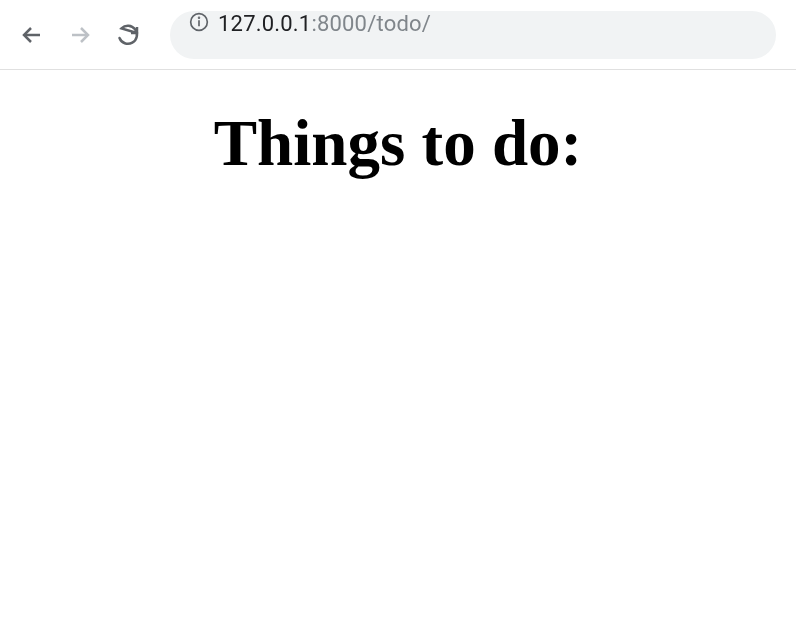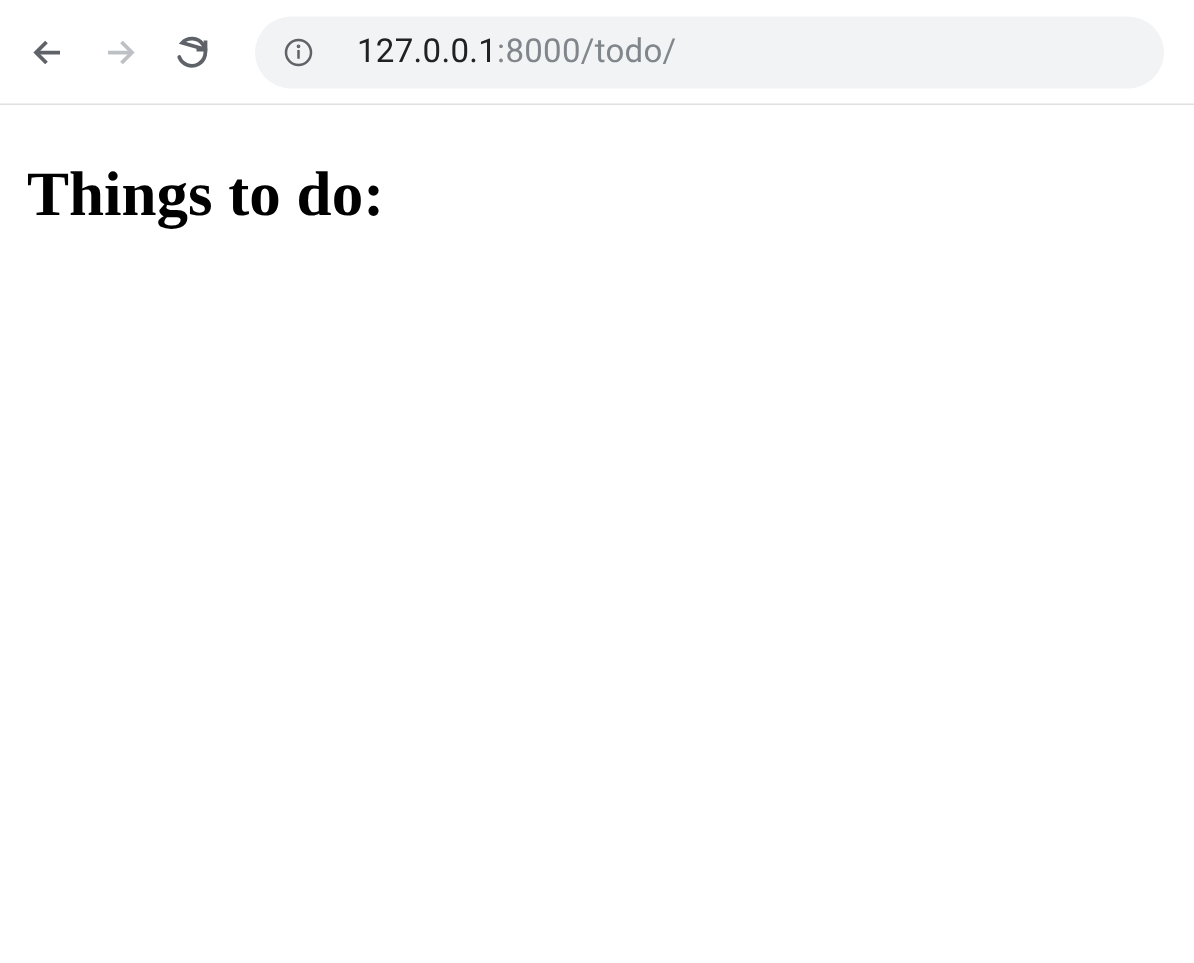--- a/index.html
+++ b/index.html
@@ -40,26 +40,25 @@
       stroke: #5f6368;
       stroke-width: 2.5;
       fill: none;
     }
     .nav-icon.disabled svg {
       stroke: #bdc1c6;
     }
     .address-bar {
       flex: 1;
       display: flex;
-      align-items: center;
       height: 48px;
       background: #f1f3f4;
       border-radius: 24px;
       padding: 0 18px;
-      gap: 28px;
+      gap: 8px;
       margin-left: 10px;
     }
     .info-icon {
       width: 22px;
       height: 22px;
       display: flex;
       align-items: center;
       justify-content: center;
     }
     .info-icon svg {
@@ -77,23 +76,24 @@
       color: #202124;
     }
     .url-path {
       color: #80868b;
     }
     .page-content {
       padding: 36px 18px;
     }
     .page-heading {
       font-family: Georgia, 'Times New Roman', Times, serif;
-      font-size: 42px;
+      font-size: 65px;
       font-weight: bold;
       color: #000000;
+      text-align: center;
     }
   </style>
 </head>
 <body>
 
 <div class="browser-toolbar">
   <div class="nav-buttons">
     <div class="nav-icon">
       <svg width="24" height="24" viewBox="0 0 24 24">
         <line x1="20" y1="12" x2="4" y2="12"></line>

